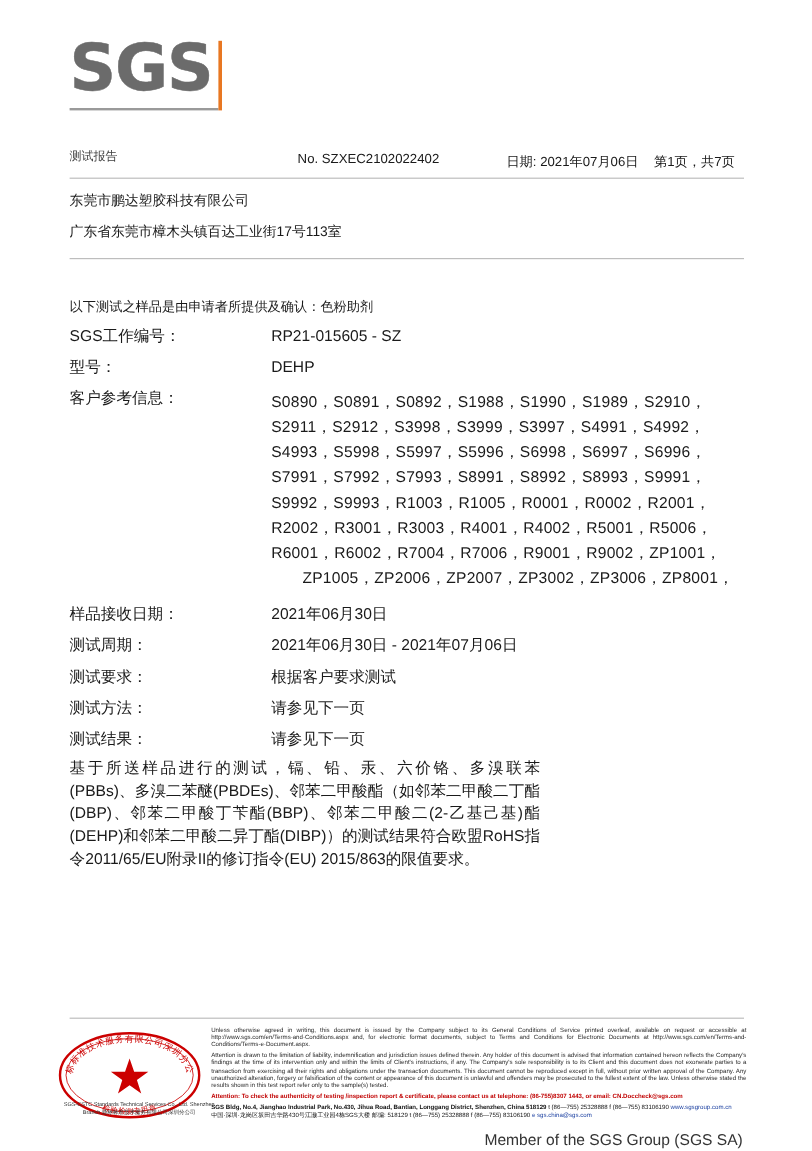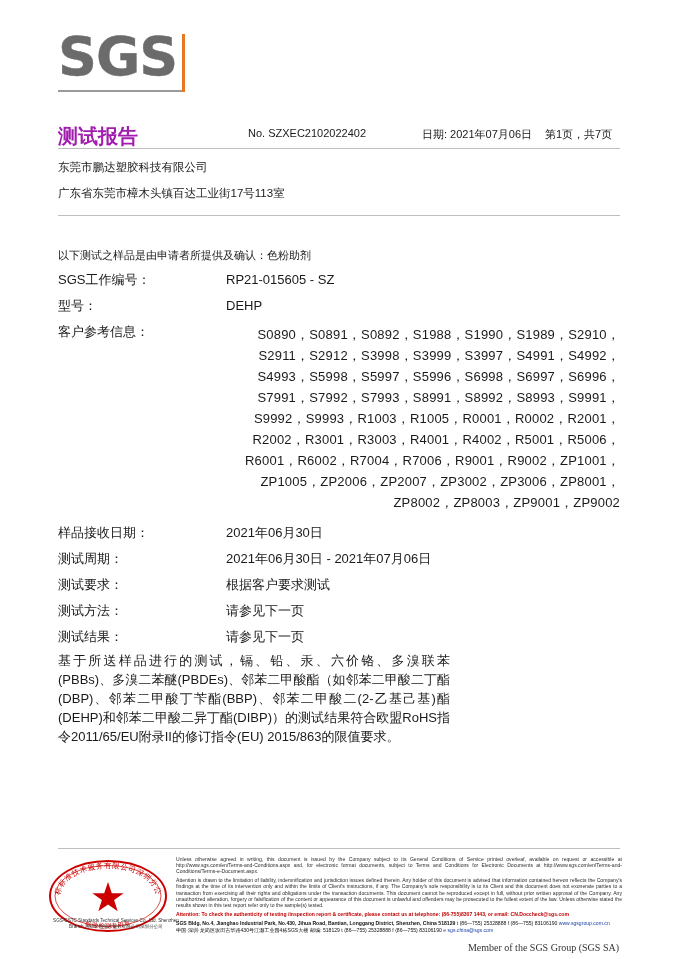--- a/index.html
+++ b/index.html
@@ -52,23 +52,23 @@
     width: 3px;
     height: 58px;
     background: #e87722;
   }
 
   
   .report-title {
     position: absolute;
     left: 58px;
     top: 123px;
-    font-size: 20px;
-    font-weight: bold;
-    color: #a21caf;
+    font-size: 10px;
+    font-weight: normal;
+    color: #404040;
   }
   .hdr-no {
     position: absolute;
     left: 228px;
     top: 127px;
     font-size: 11px;
     padding-left: 20px;
   }
   .hdr-date {
     position: absolute;
@@ -141,21 +141,20 @@
     line-height: 16px;
   }
   .fvalue {
     flex: 1;
     line-height: 16px;
   }
   .fvalue .refline {
     display: block;
     line-height: 21px;
     letter-spacing: 0.2px;
-    text-align: right;
   }
   .fvalue .refline.indent {
     padding-left: 26px;
   }
   .conclusion {
     line-height: 19px;
     text-align: justify;
     max-width: 392px;
   }
   .gap-sm { margin-bottom: 6px; }
@@ -202,23 +201,22 @@
     line-height: 7.4px;
     color: #111;
   }
   .footer-addr .bold { font-weight: bold; }
   .footer-addr .blue { color: #1a3fa0; }
   .footer-line { display: block; }
   .member {
     position: absolute;
     right: 58px;
     top: 942px;
-    font-size: 10px;
+    font-size: 13px;
     color: #333;
-    font-family: Liberation Serif, serif;
   }
   .sgs-caption {
     position: absolute;
     left: 46px;
     top: 918px;
     width: 140px;
     font-size: 4.6px;
     line-height: 6px;
     color: #333;
     text-align: center;
@@ -263,21 +261,20 @@
       <div class="flabel">客户参考信息：</div>
       <div class="fvalue">
         <span class="refline">S0890，S0891，S0892，S1988，S1990，S1989，S2910，</span>
         <span class="refline">S2911，S2912，S3998，S3999，S3997，S4991，S4992，</span>
         <span class="refline">S4993，S5998，S5997，S5996，S6998，S6997，S6996，</span>
         <span class="refline">S7991，S7992，S7993，S8991，S8992，S8993，S9991，</span>
         <span class="refline">S9992，S9993，R1003，R1005，R0001，R0002，R2001，</span>
         <span class="refline">R2002，R3001，R3003，R4001，R4002，R5001，R5006，</span>
         <span class="refline">R6001，R6002，R7004，R7006，R9001，R9002，ZP1001，</span>
         <span class="refline indent">ZP1005，ZP2006，ZP2007，ZP3002，ZP3006，ZP8001，</span>
-        <span class="refline indent">ZP8002，ZP8003，ZP9001，ZP9002</span>
       </div>
     </div>
 
     <div class="frow">
       <div class="flabel">样品接收日期：</div>
       <div class="fvalue">2021年06月30日</div>
     </div>
 
     <div class="frow">
       <div class="flabel">测试周期：</div>

